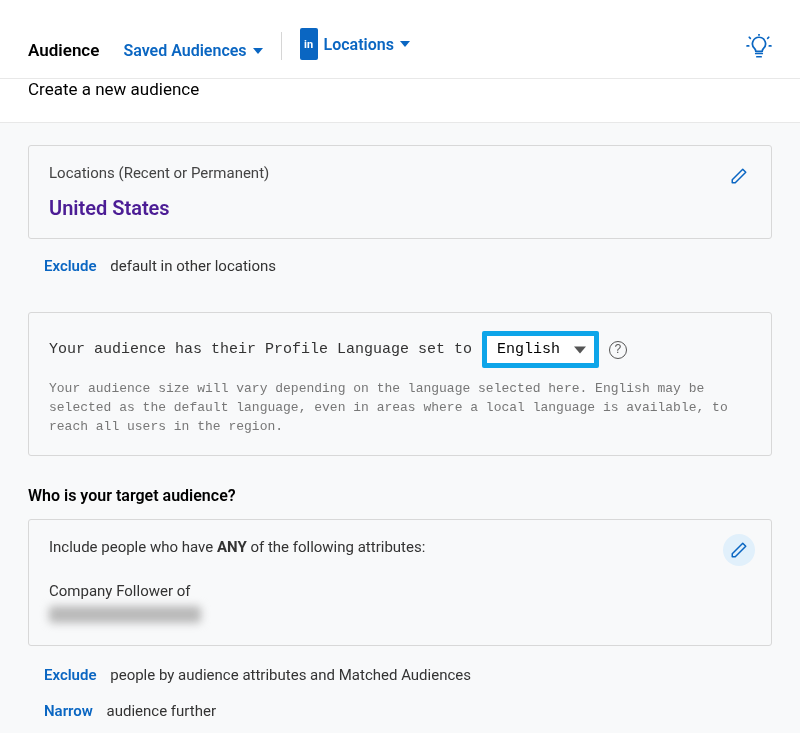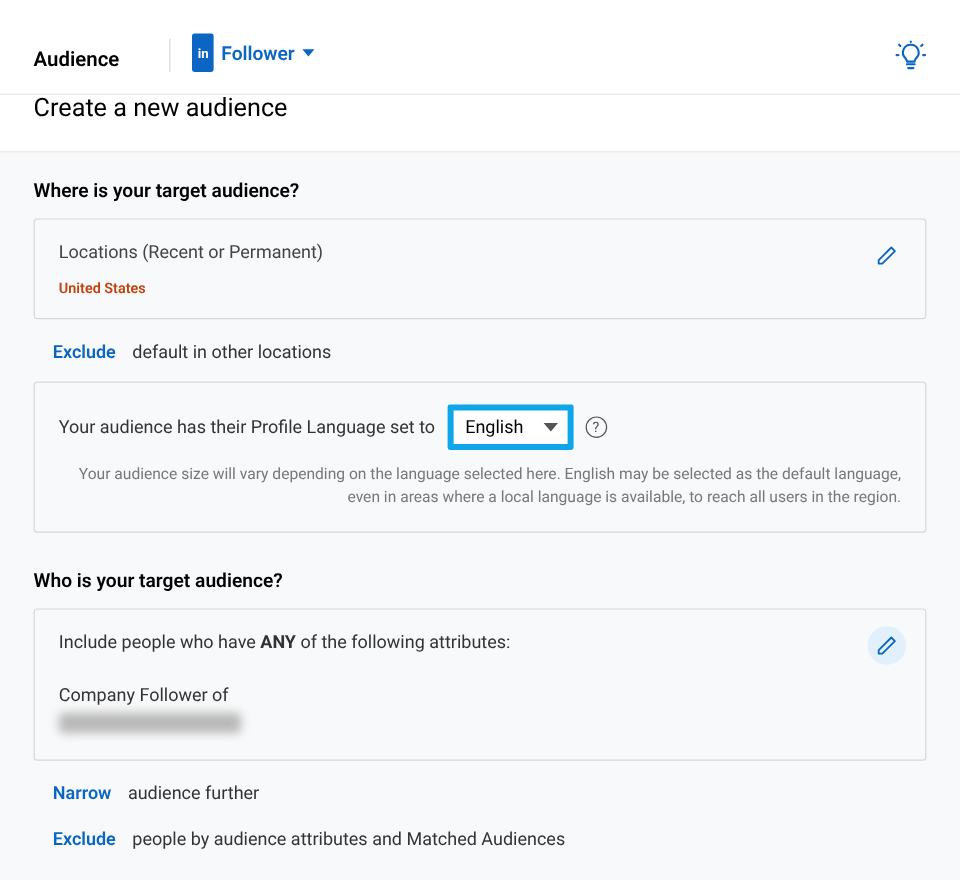--- a/index.html
+++ b/index.html
@@ -64,21 +64,21 @@
     }
     .lightbulb-wrapper {
       margin-left: auto;
       display: inline-flex;
       align-items: center;
       cursor: pointer;
       color: #0a66c2;
     }
     .subtitle {
       padding: 0 28px 22px 28px;
-      font-size: 21px;
+      font-size: 17px;
       color: #000;
     }
     .main-area {
       background: #f8f9fa;
       border-top: 1px solid #e8e8e8;
       padding: 22px 28px 30px 28px;
     }
     .section-heading {
       font-size: 16px;
       font-weight: 600;
@@ -91,23 +91,23 @@
       border-radius: 3px;
       padding: 18px 20px;
       position: relative;
     }
     .location-label {
       font-size: 15px;
       color: #444;
       margin-bottom: 14px;
     }
     .location-value {
-      font-size: 12px;
-      font-weight: 600;
-      color: #c2410c;
+      font-size: 20px;
+      font-weight: 600;
+      color: #4c1d95;
     }
     .edit-btn {
       position: absolute;
       top: 14px;
       right: 16px;
       width: 32px;
       height: 32px;
       border-radius: 50%;
       display: flex;
       align-items: center;
@@ -126,21 +126,22 @@
       color: #0a66c2;
       font-weight: 600;
       margin-right: 10px;
       cursor: pointer;
       margin-top: 40px;
     }
     .link-row .rest {
       color: #333;
     }
     .lang-panel {
-      margin-top: 16px;
+      margin-top: 37px;
+      font-family: Liberation Mono, monospace;
     }
     .lang-line {
       display: flex;
       align-items: center;
       gap: 10px;
       font-size: 15px;
       color: #333;
     }
     .lang-select {
       position: relative;
@@ -174,21 +175,20 @@
       border-radius: 50%;
       font-size: 12px;
       color: #555;
       cursor: pointer;
     }
     .lang-note {
       font-size: 13px;
       color: #777;
       line-height: 1.45;
       margin-top: 12px;
-      text-align: right;
     }
     .who-section {
       margin-top: 30px;
     }
     .include-text {
       font-size: 15px;
       color: #333;
       margin-bottom: 26px;
     }
     .include-text .any-word {
@@ -212,26 +212,30 @@
     }
   </style>
 </head>
 <body>
 
 <div class="top-wrapper">
   <div class="header">
     <div class="header-row">
       <div class="audience-title">Audience</div>
 
+      <div class="dropdown-link">
+        <span>Saved Audiences</span>
+        <span class="caret-down"></span>
+      </div>
 
       <div class="header-divider"></div>
 
       <div class="dropdown-link">
         <span class="li-badge">in</span>
-        <span>Follower</span>
+        <span>Locations</span>
         <span class="caret-down"></span>
       </div>
 
       <div class="lightbulb-wrapper">
         <svg width="26" height="26" viewBox="0 0 24 24" fill="none" stroke="#0a66c2" stroke-width="1.6" stroke-linecap="round" stroke-linejoin="round">
           <path d="M9 18h6"></path>
           <path d="M10 21h4"></path>
           <path d="M12 3a6 6 0 0 0-4 10.5c.8.9 1 1.5 1 2.5h6c0-1 .2-1.6 1-2.5A6 6 0 0 0 12 3z"></path>
           <line x1="12" y1="1" x2="12" y2="0"></line>
           <line x1="4" y1="4" x2="3" y2="3"></line>
@@ -240,21 +244,20 @@
           <line x1="21.5" y1="11" x2="23" y2="11"></line>
         </svg>
       </div>
     </div>
   </div>
   <div class="subtitle">Create a new audience</div>
 </div>
 
 <div class="main-area">
 
-  <div class="section-heading">Where is your target audience?</div>
 
   <div class="panel">
     <div class="location-label">Locations (Recent or Permanent)</div>
     <div class="location-value">United States</div>
     <div class="edit-btn">
       <svg width="18" height="18" viewBox="0 0 24 24" fill="none" stroke="#0a66c2" stroke-width="2" stroke-linecap="round" stroke-linejoin="round">
         <path d="M17 3l4 4L7 21H3v-4L17 3z"></path>
       </svg>
     </div>
   </div>
@@ -285,24 +288,24 @@
       </div>
       <div class="attr-label">Company Follower of</div>
       <div class="blurred-pill"></div>
       <div class="edit-btn highlighted">
         <svg width="18" height="18" viewBox="0 0 24 24" fill="none" stroke="#0a66c2" stroke-width="2" stroke-linecap="round" stroke-linejoin="round">
           <path d="M17 3l4 4L7 21H3v-4L17 3z"></path>
         </svg>
       </div>
     </div>
 
+    <div class="link-row" style="margin-top:20px;">
+      <span class="action-word">Exclude</span>
+      <span class="rest">people by audience attributes and Matched Audiences</span>
+    </div>
+
     <div class="link-row">
       <span class="action-word">Narrow</span>
       <span class="rest">audience further</span>
     </div>
-
-    <div class="link-row" style="margin-top:20px;">
-      <span class="action-word">Exclude</span>
-      <span class="rest">people by audience attributes and Matched Audiences</span>
-    </div>
   </div>
 
 </div>
 
 </body></html>

